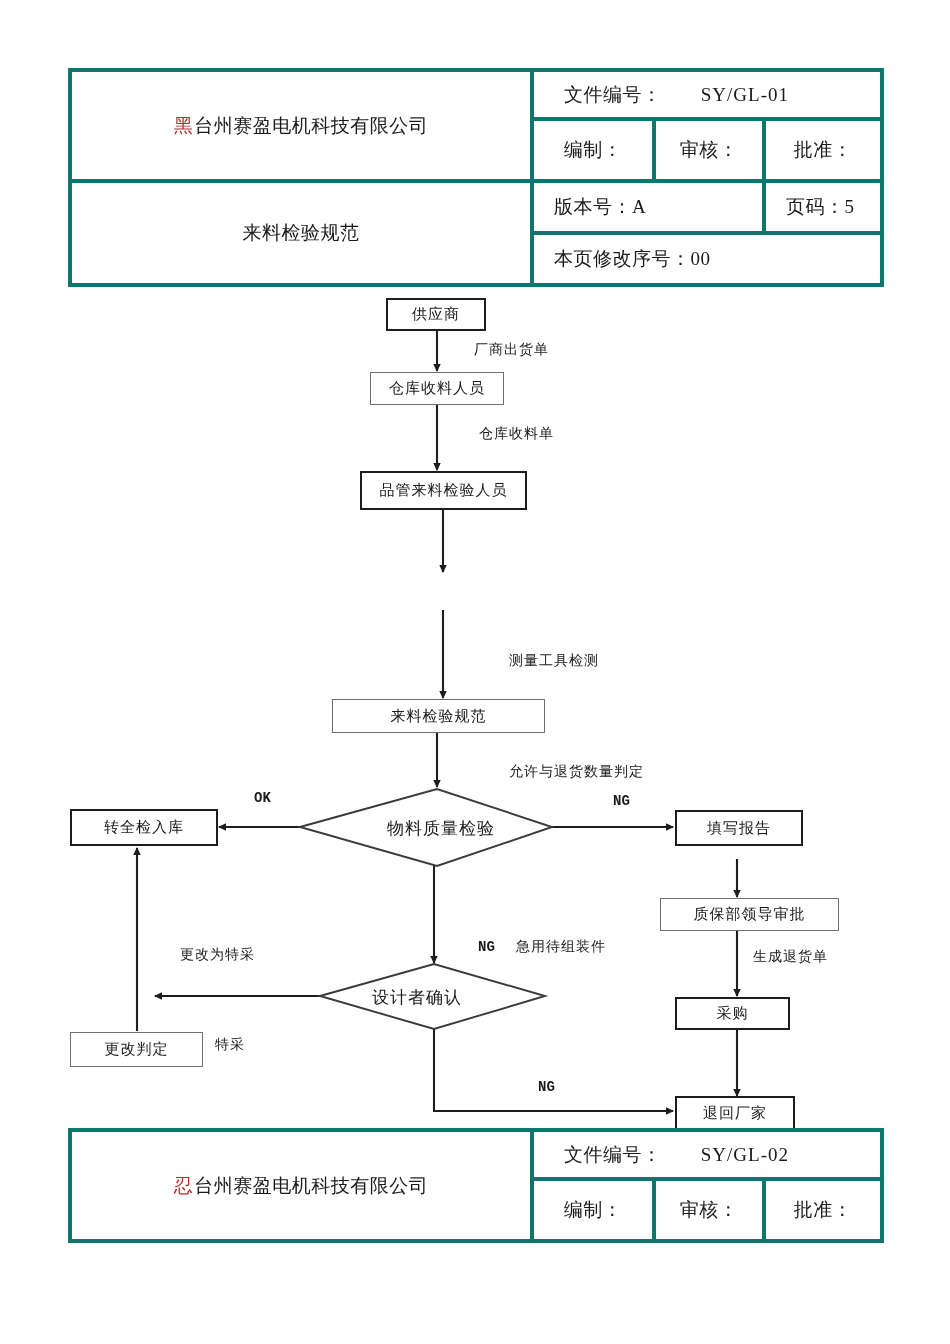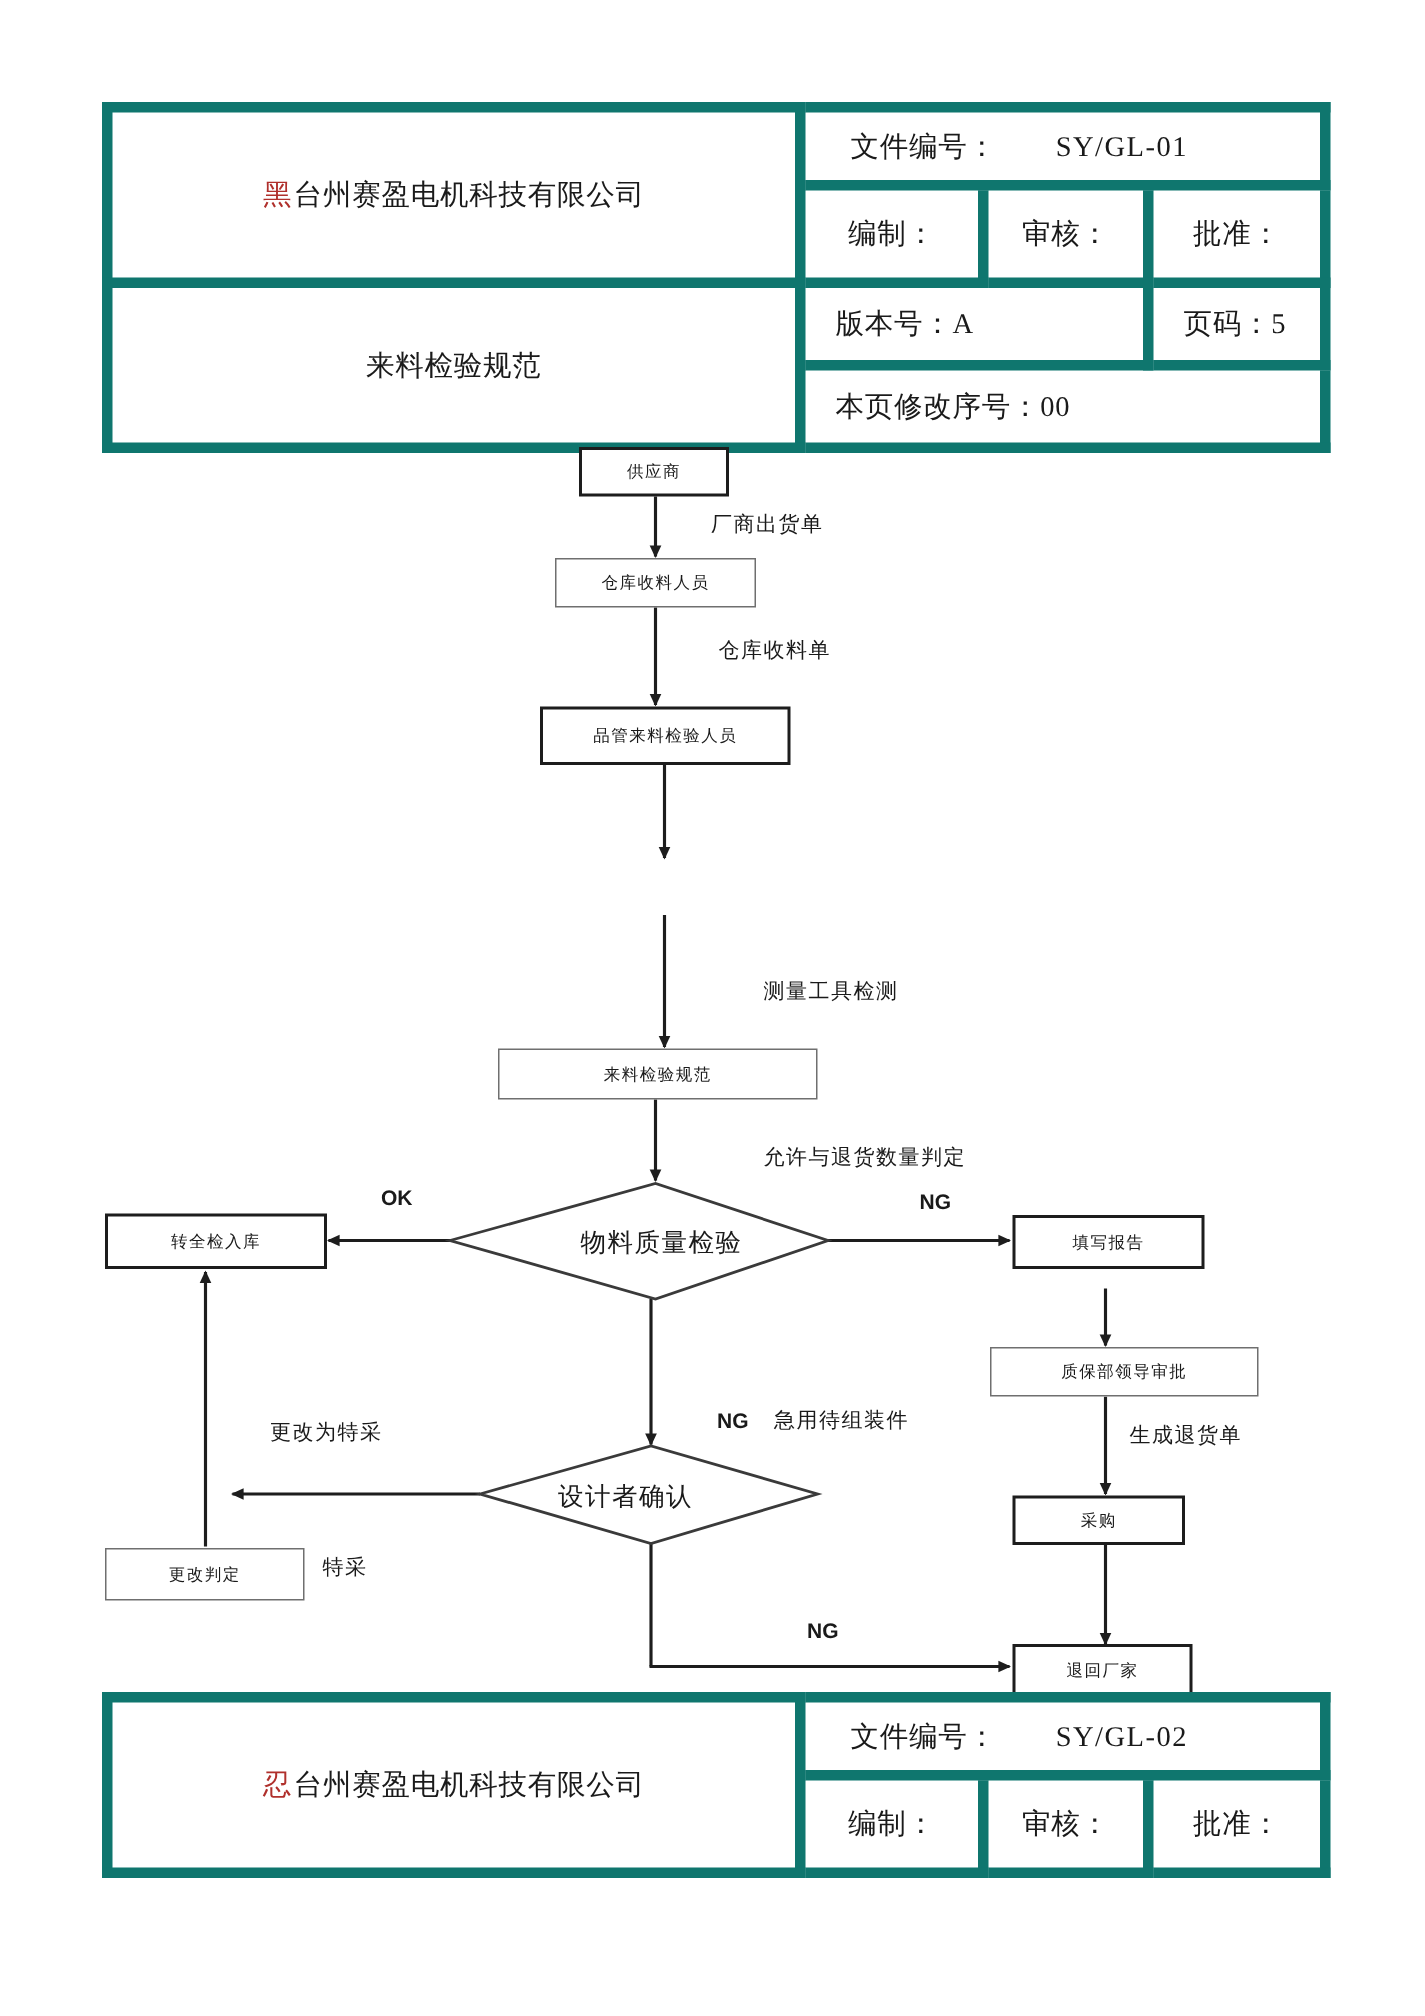--- a/index.html
+++ b/index.html
@@ -20,21 +20,21 @@
     background: #ffffff;
   }
 
   
   .doc-table {
     position: absolute;
     border-collapse: collapse;
     table-layout: fixed;
   }
   .doc-table td {
-    border: 7px solid #0f766e;
+    border: 4px solid #0f766e;
     padding: 0 20px;
     vertical-align: middle;
     font-size: 19px;
     letter-spacing: 0.5px;
   }
   .company-cell {
     text-align: center;
     font-size: 23px;
     white-space: nowrap;
   }
@@ -64,36 +64,36 @@
     width: 950px;
     height: 1344px;
   }
   .node {
     position: absolute;
     box-sizing: border-box;
     background: #ffffff;
     display: flex;
     align-items: center;
     justify-content: center;
-    font-size: 11px;
+    font-size: 15px;
     white-space: nowrap;
     letter-spacing: 1px;
   }
   .node.thick { border: 2.4px solid #1d1d1d; }
   .node.thin  { border: 1.3px solid #6f6f6f; }
 
   .dlabel {
     position: absolute;
     font-size: 14px;
     white-space: nowrap;
     letter-spacing: 1px;
     color: #1a1a1a;
   }
   .dlabel.lat {
-    font-family: Liberation Sans, sans-serif;
+    font-family: Liberation Mono, monospace;
     font-weight: bold;
     letter-spacing: 0;
   }
   .diamond-text {
     position: absolute;
     font-size: 17px;
     white-space: nowrap;
     letter-spacing: 1px;
     text-align: center;
   }

